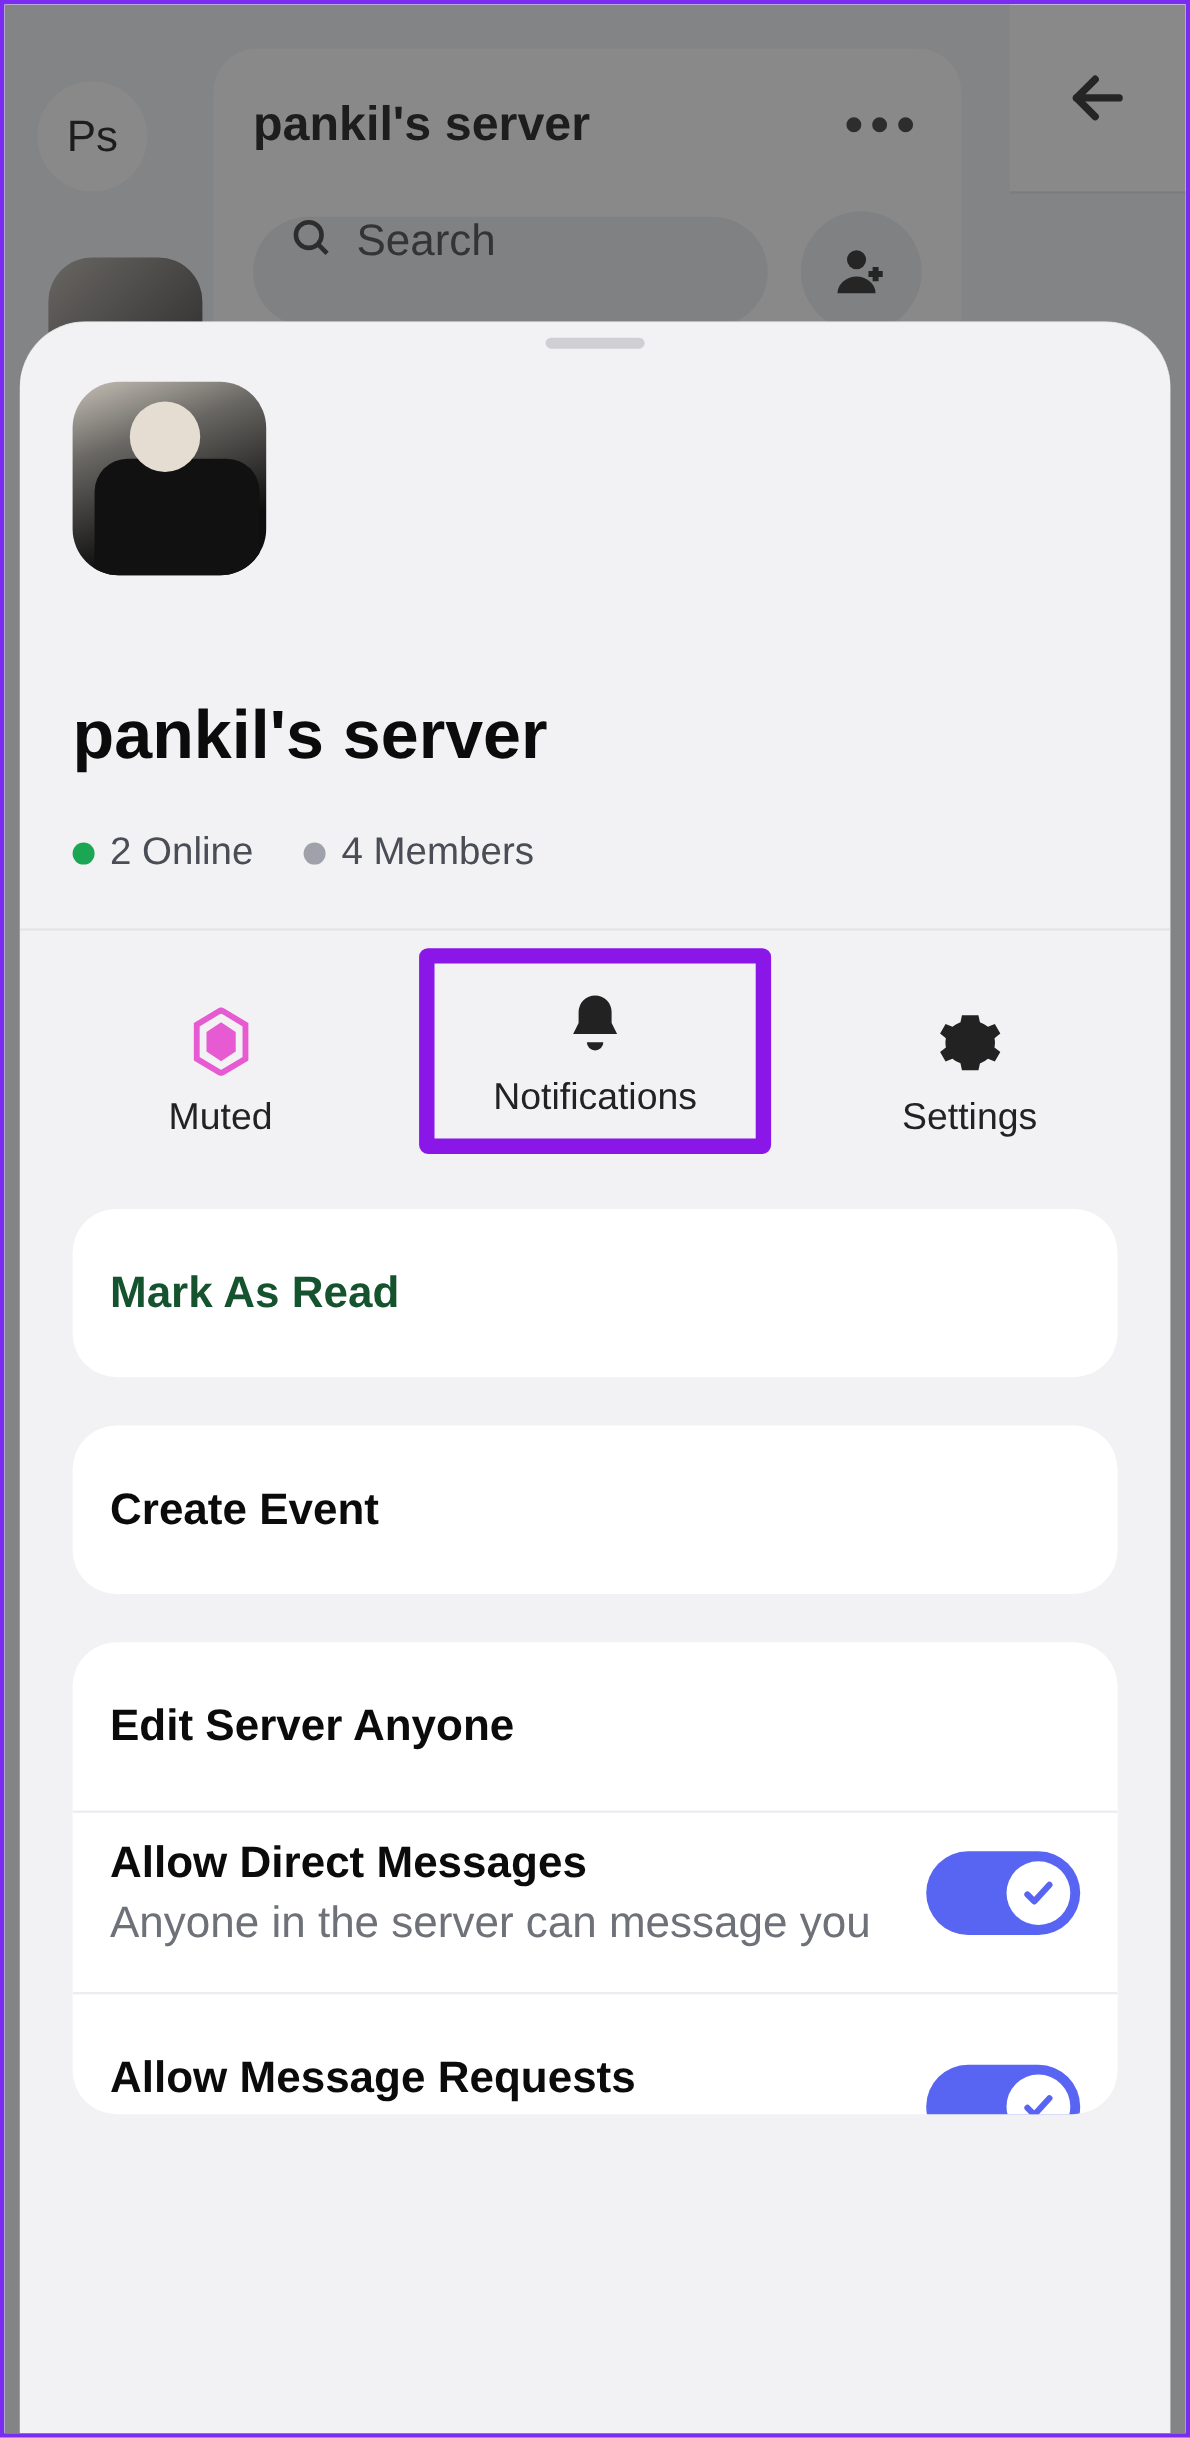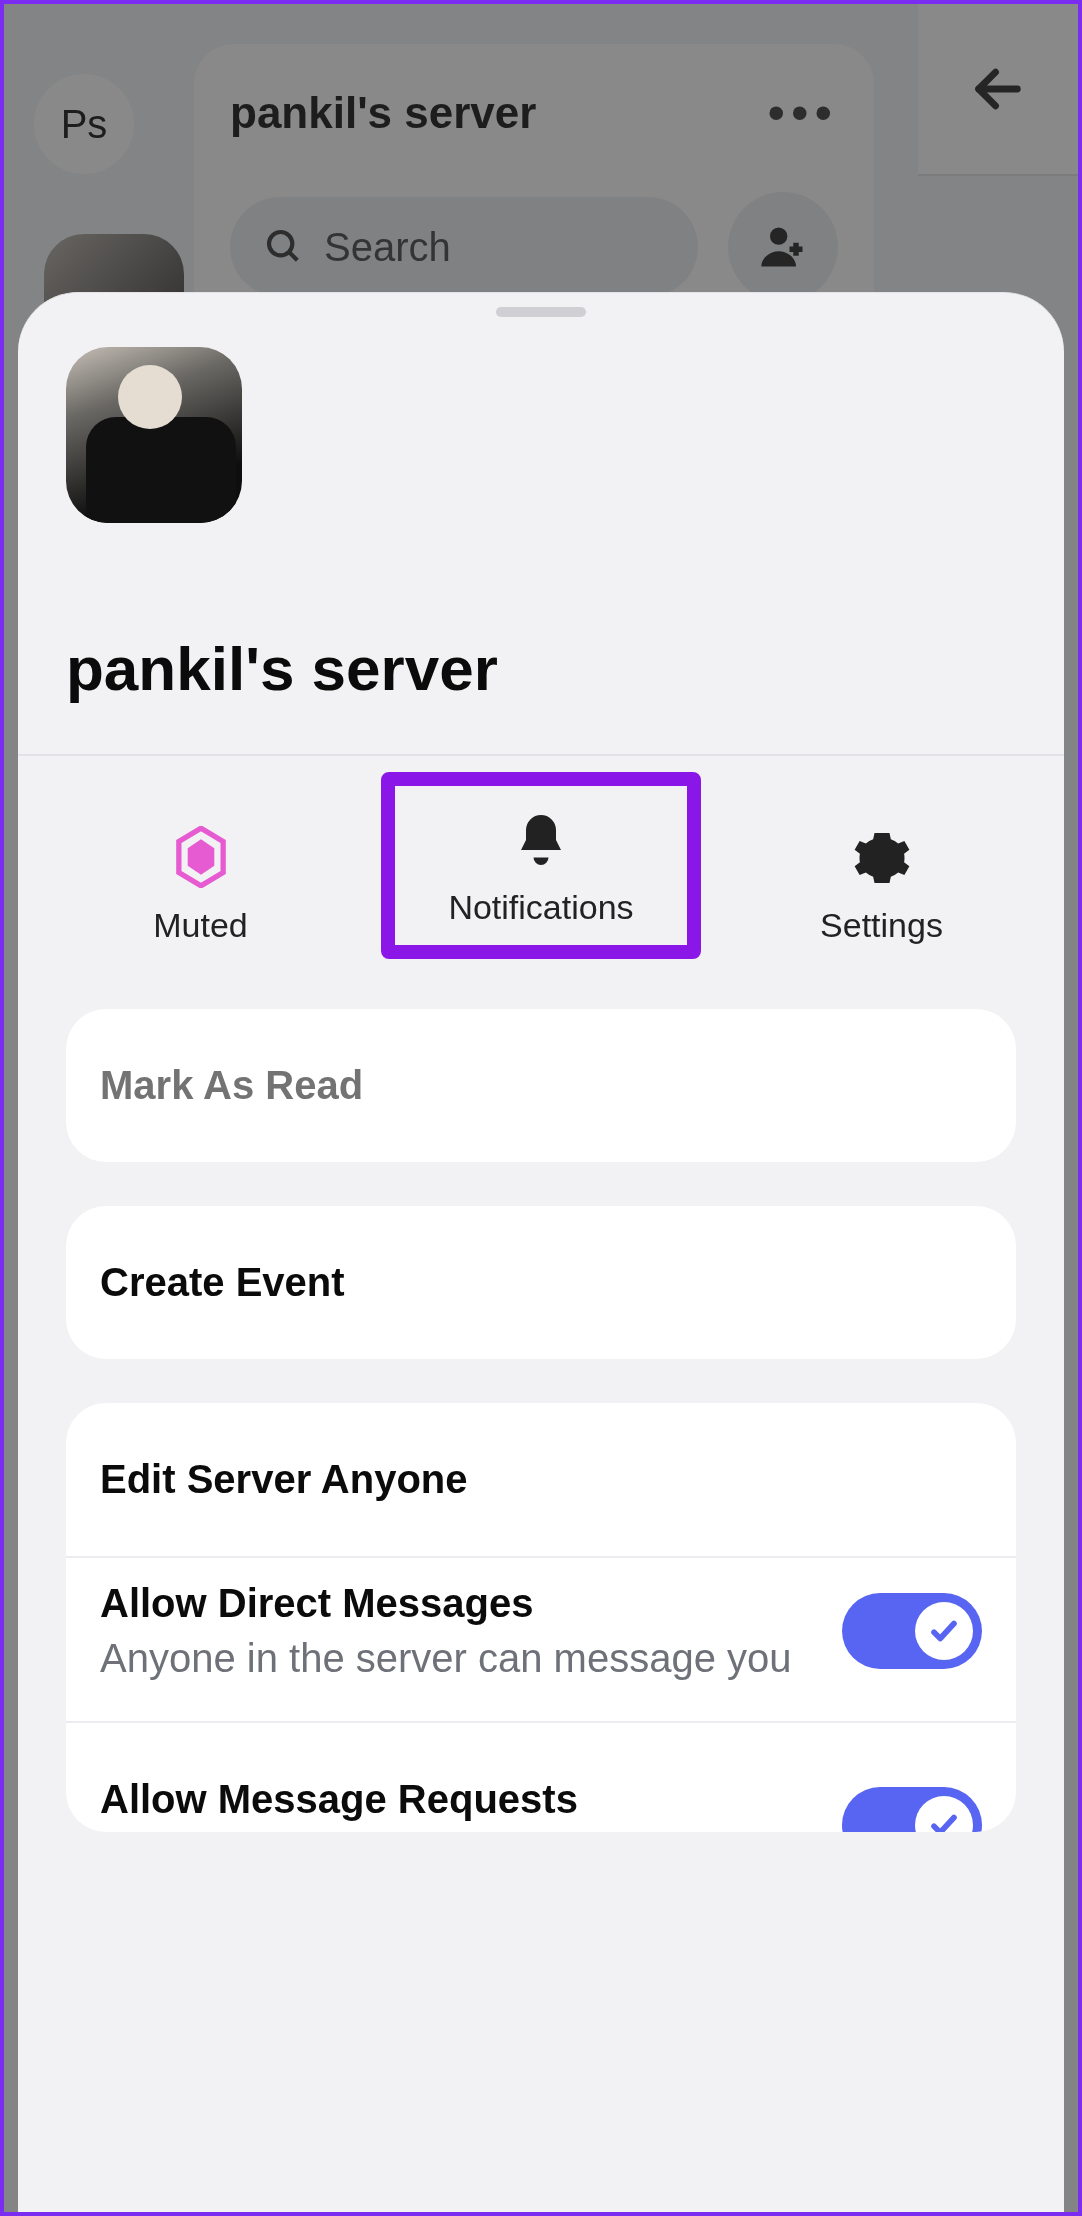--- a/index.html
+++ b/index.html
@@ -33,21 +33,21 @@
     border-radius: 40px;
     padding: 40px 36px 60px;
     max-width: 680px;
   }
   .bg-header-row { display:flex; align-items:center; justify-content:space-between; }
   .bg-title { font-size: 44px; font-weight: 700; color:#111; }
   .bg-more { font-size: 50px; letter-spacing: 6px; color:#333; }
   .bg-search-row { display:flex; align-items:center; margin-top: 50px; gap:30px; }
   .bg-search {
     flex:1; background:#eceef1; border-radius: 50px; height: 100px;
-    display:flex; align-items:center; padding:0 34px; font-size:40px; color:#444;
+    display:flex; align-items:flex-start; padding:0 34px; font-size:40px; color:#444;
   }
   .bg-search svg { margin-right: 20px; }
   .bg-add {
     width: 110px; height: 110px; border-radius: 55px; background:#eceef1;
     display:flex; align-items:center; justify-content:center;
   }
   .bg-right-panel {
     position: absolute; right: 0; top: 0; width: 160px; height: 170px;
     background: #fff; display:flex; align-items:center; justify-content:center;
   }
@@ -120,21 +120,21 @@
     margin: 20px 48px 44px;
     background:#ffffff;
     border-radius: 40px;
     overflow:hidden;
   }
   .list-item {
     padding: 54px 34px;
     font-size: 40px; color:#0b0b0b; font-weight:600;
     display:flex; align-items:center; justify-content:space-between;
   }
-  .list-item.disabled-text { color:#737373; }
+  .list-item.disabled-text { color:#14532d; }
   .list-item + .list-item { border-top: 2px solid #ececf0; }
   .list-item .sub { font-size:40px; color:#6f7179; font-weight:400; margin-top:10px;}
   .item-col { display:flex; flex-direction:column; }
 
   .toggle {
     width: 140px; height: 76px; border-radius: 40px; position:relative;
   }
   .toggle.off { background:#d9dadf; }
   .toggle.on  { background:#5865f2; }
   .knob {
@@ -187,20 +187,24 @@
   <div class="bg-right-divider"></div>
   <div class="bg-overlay"></div>
 </div>
 
 <div class="sheet">
   <div class="grabber"></div>
 
   <div class="sheet-header">
     <div class="server-avatar"></div>
     <div class="server-name">pankil's server</div>
+    <div class="status-row">
+      <span><span class="dot green"></span><span>2 Online</span></span>
+      <span><span class="dot grey"></span><span>4 Members</span></span>
+    </div>
   </div>
 
   <div class="divider"></div>
 
   <div class="actions">
     <div class="action">
       <svg width="56" height="62" viewBox="0 0 24 28">
           <path d="M12 1 L22 7 V21 L12 27 L2 21 V7 Z" fill="none" stroke="#e65bd1" stroke-width="2.4"></path>
           <path d="M12 6 L18 10 V18 L12 22 L6 18 V10 Z" fill="#e65bd1"></path>
         </svg>

